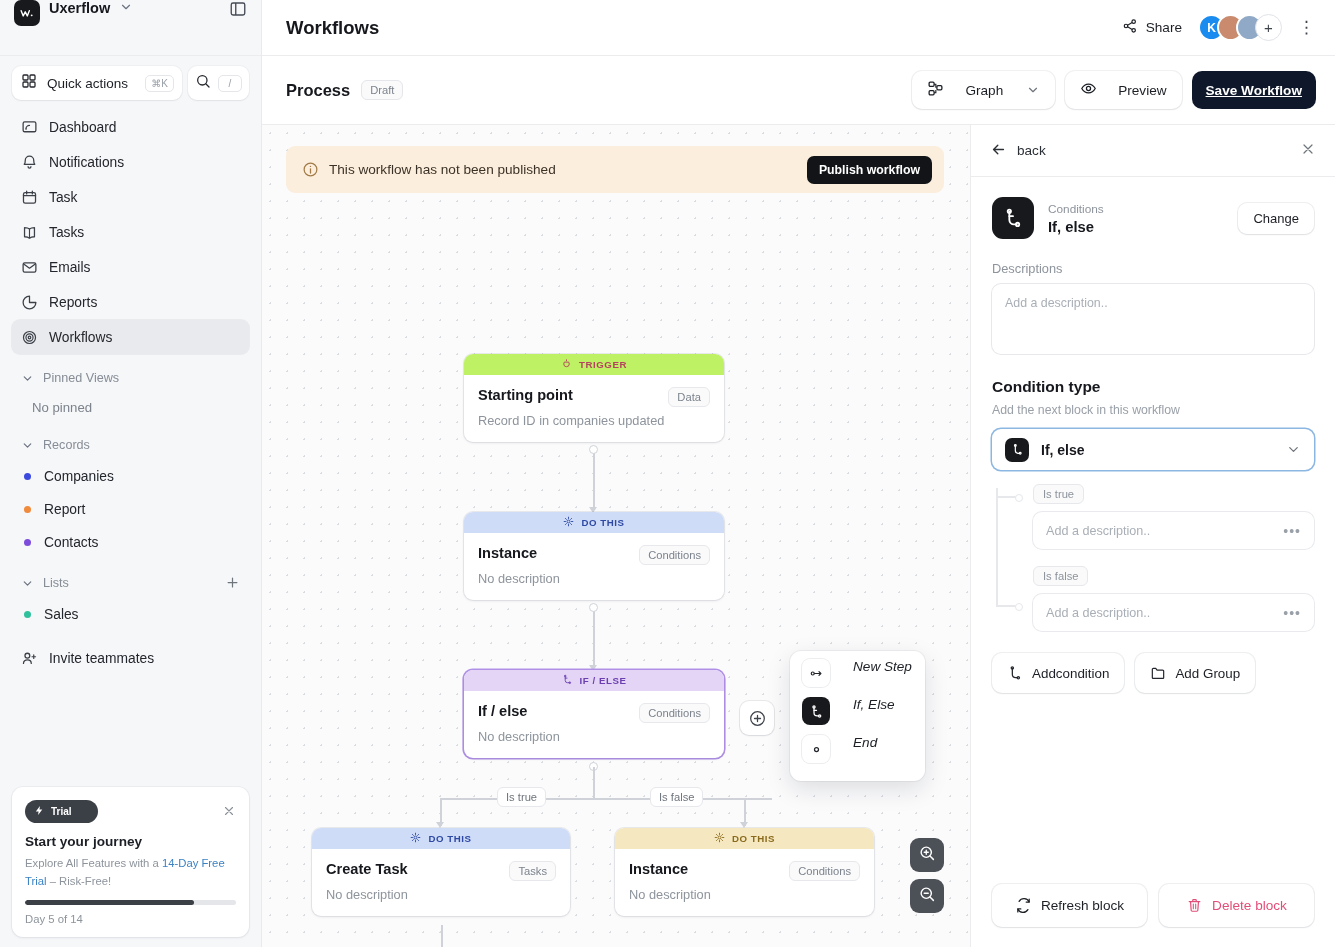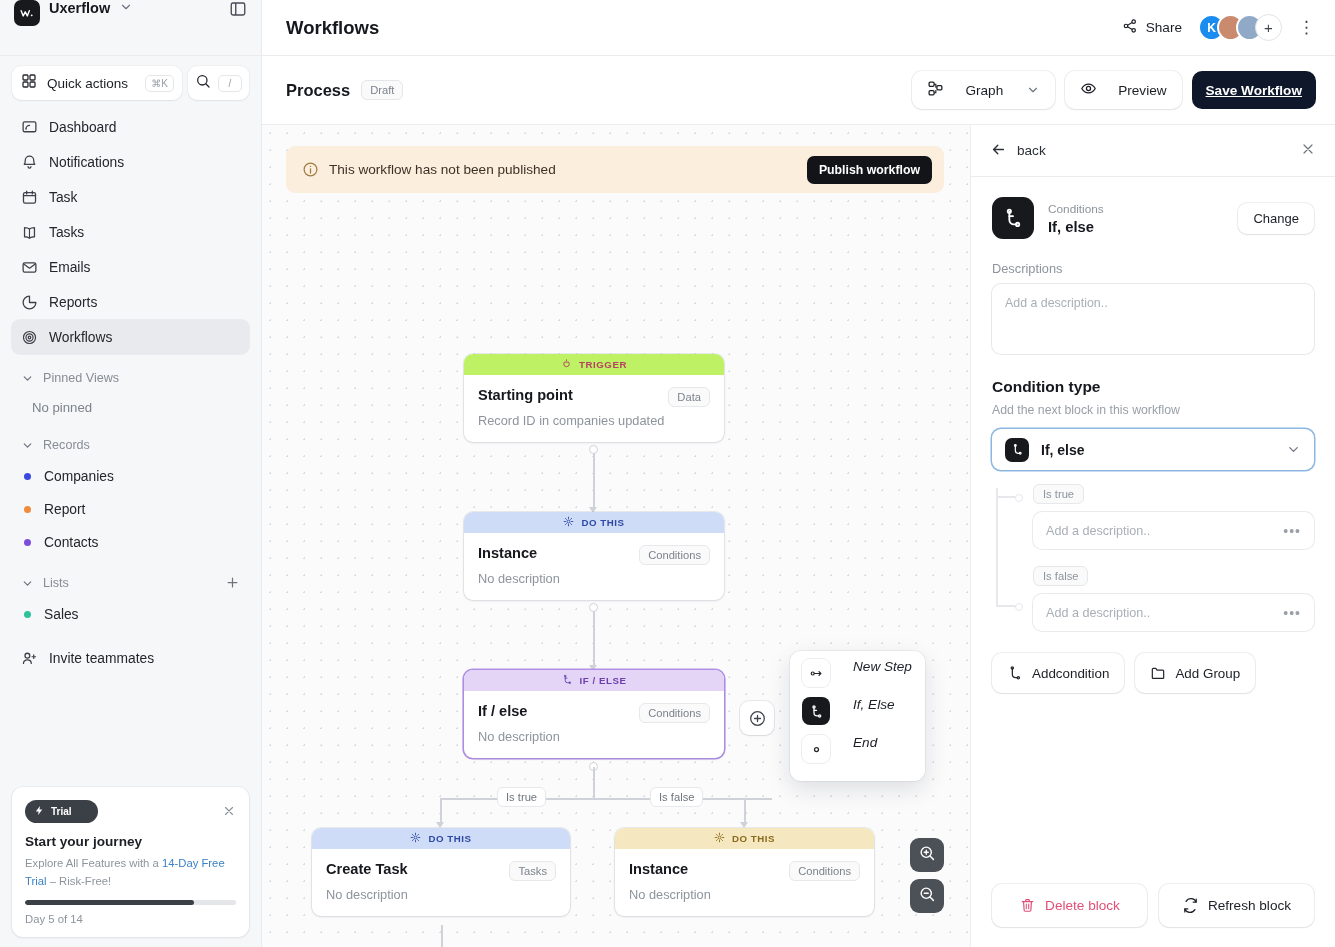--- a/index.html
+++ b/index.html
@@ -867,37 +867,37 @@
                 <svg width="16" height="16" viewBox="0 0 24 24" fill="none">
                     <path d="M3.5 19V6.5a1.5 1.5 0 011.5-1.5h3.6l2 2.6H19a1.5 1.5 0 011.5 1.5V19a1 1 0 01-1 1H4.5a1 1 0 01-1-1z" stroke="currentColor" stroke-width="1.8" stroke-linejoin="round"></path>
                   </svg>
               </span>
               <span>Add Group</span>
             </div>
           </div>
         </div>
 
         <div class="rp-foot">
+          <div class="foot-btn">
+            <span style="display:flex">
+              <svg width="17" height="17" viewBox="0 0 24 24" fill="none">
+                  <path d="M20 7a8 8 0 00-14.2-.8M4 17a8 8 0 0014.2.8" stroke="currentColor" stroke-width="1.8" stroke-linecap="round"></path>
+                  <path d="M20 3v4.2h-4.2M4 21v-4.2h4.2" stroke="currentColor" stroke-width="1.8" stroke-linecap="round" stroke-linejoin="round"></path>
+                </svg>
+            </span>
+            <span>Refresh block</span>
+          </div>
           <div class="foot-btn danger">
             <span style="display:flex">
               <svg width="17" height="17" viewBox="0 0 24 24" fill="none">
                   <path d="M4.5 6.5h15M9.5 6.5V4.8a1 1 0 011-1h3a1 1 0 011 1v1.7" stroke="currentColor" stroke-width="1.7" stroke-linecap="round"></path>
                   <path d="M6.4 6.5l.9 12.3a1.4 1.4 0 001.4 1.3h6.6a1.4 1.4 0 001.4-1.3l.9-12.3" stroke="currentColor" stroke-width="1.7" stroke-linejoin="round"></path>
                   <path d="M10.3 10v6.5M13.7 10v6.5" stroke="currentColor" stroke-width="1.5" stroke-linecap="round"></path>
                 </svg>
             </span>
             <span>Delete block</span>
           </div>
-          <div class="foot-btn">
-            <span style="display:flex">
-              <svg width="17" height="17" viewBox="0 0 24 24" fill="none">
-                  <path d="M20 7a8 8 0 00-14.2-.8M4 17a8 8 0 0014.2.8" stroke="currentColor" stroke-width="1.8" stroke-linecap="round"></path>
-                  <path d="M20 3v4.2h-4.2M4 21v-4.2h4.2" stroke="currentColor" stroke-width="1.8" stroke-linecap="round" stroke-linejoin="round"></path>
-                </svg>
-            </span>
-            <span>Refresh block</span>
-          </div>
         </div>
       </aside>
 
     </div>
   </section>
 </div>
 
 </body></html>

